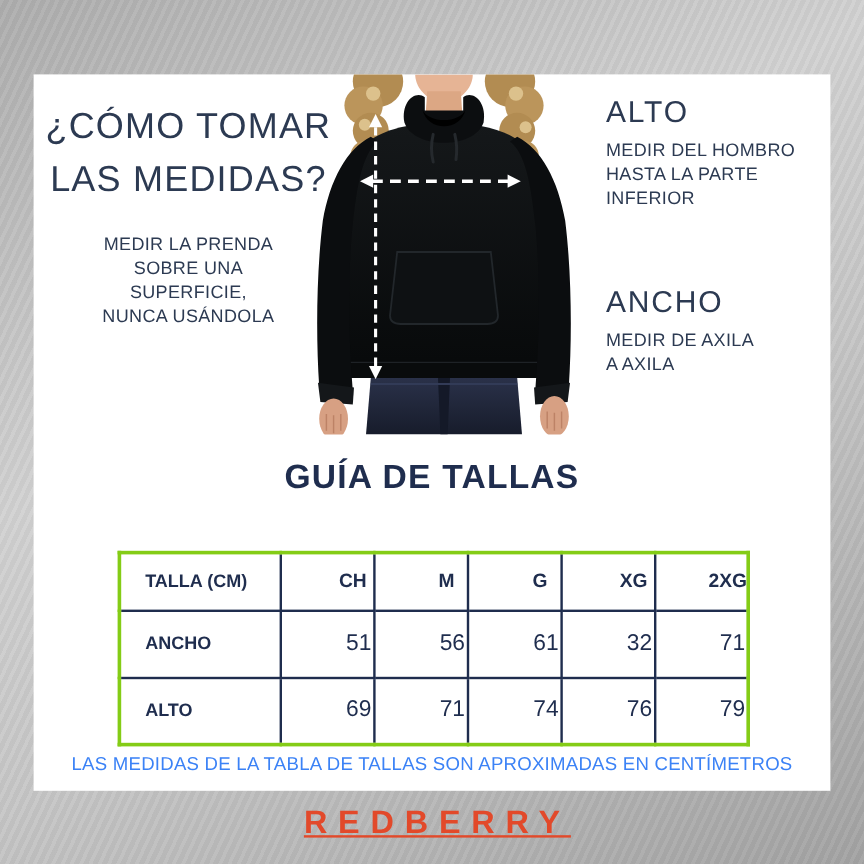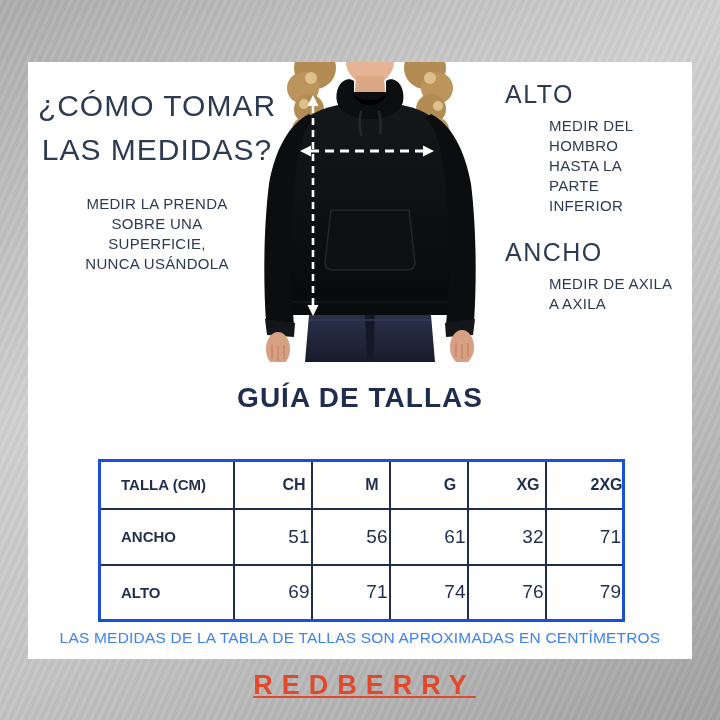--- a/index.html
+++ b/index.html
@@ -27,35 +27,35 @@
     text-align:center;color:#2c3a52;font-size:15px;line-height:20px;
     white-space:pre-line;letter-spacing:.3px;
   }
 
   .photo{position:absolute;left:217px;top:0;width:250px;height:300px;}
 
   .measure{position:absolute;left:477px;width:170px;color:#2c3a52;}
   .measure-alto{top:18px;}
   .measure-ancho{top:176px;}
   .m-label{font-size:25px;letter-spacing:1.5px;font-weight:400;}
-  .m-desc{margin-top:7px;font-size:15px;line-height:20px;white-space:pre-line;letter-spacing:.3px;margin-left:44px;}
+  .m-desc{margin-top:7px;font-size:15px;line-height:20px;white-space:pre-line;letter-spacing:.3px;}
 
   .guide-title{
     position:absolute;left:0;top:320px;width:100%;text-align:center;
     color:#1f2d4e;font-size:28px;font-weight:bold;letter-spacing:1px;
   }
   .guide-subtitle{
     position:absolute;left:0;top:359px;width:100%;text-align:center;
     color:#1f2d4e;font-size:17px;letter-spacing:.5px;
   }
 
   table.size-table{
     position:absolute;left:70px;top:397px;width:524px;
     border-collapse:collapse;color:#1f2d4e;table-layout:fixed;
-    border:3px solid #1d4ed8;
+    border:3px solid #84cc16;
   }
   .size-table th,.size-table td{border:2.5px solid #1f2d4e;box-sizing:border-box;}
   .size-table thead tr{height:48px;}
   .size-table tbody tr{height:56px;}
   .size-table th.corner{width:134px;text-align:left;padding-left:20px;font-size:15px;}
   .size-table thead th{font-size:16px;font-weight:bold;text-align:center;width:78px;padding-left:44px;}
   .size-table tbody th{text-align:left;padding-left:20px;font-size:15px;font-weight:bold;}
   .size-table tbody td{text-align:right;font-size:19px;font-weight:400;}
 
   .footnote{

